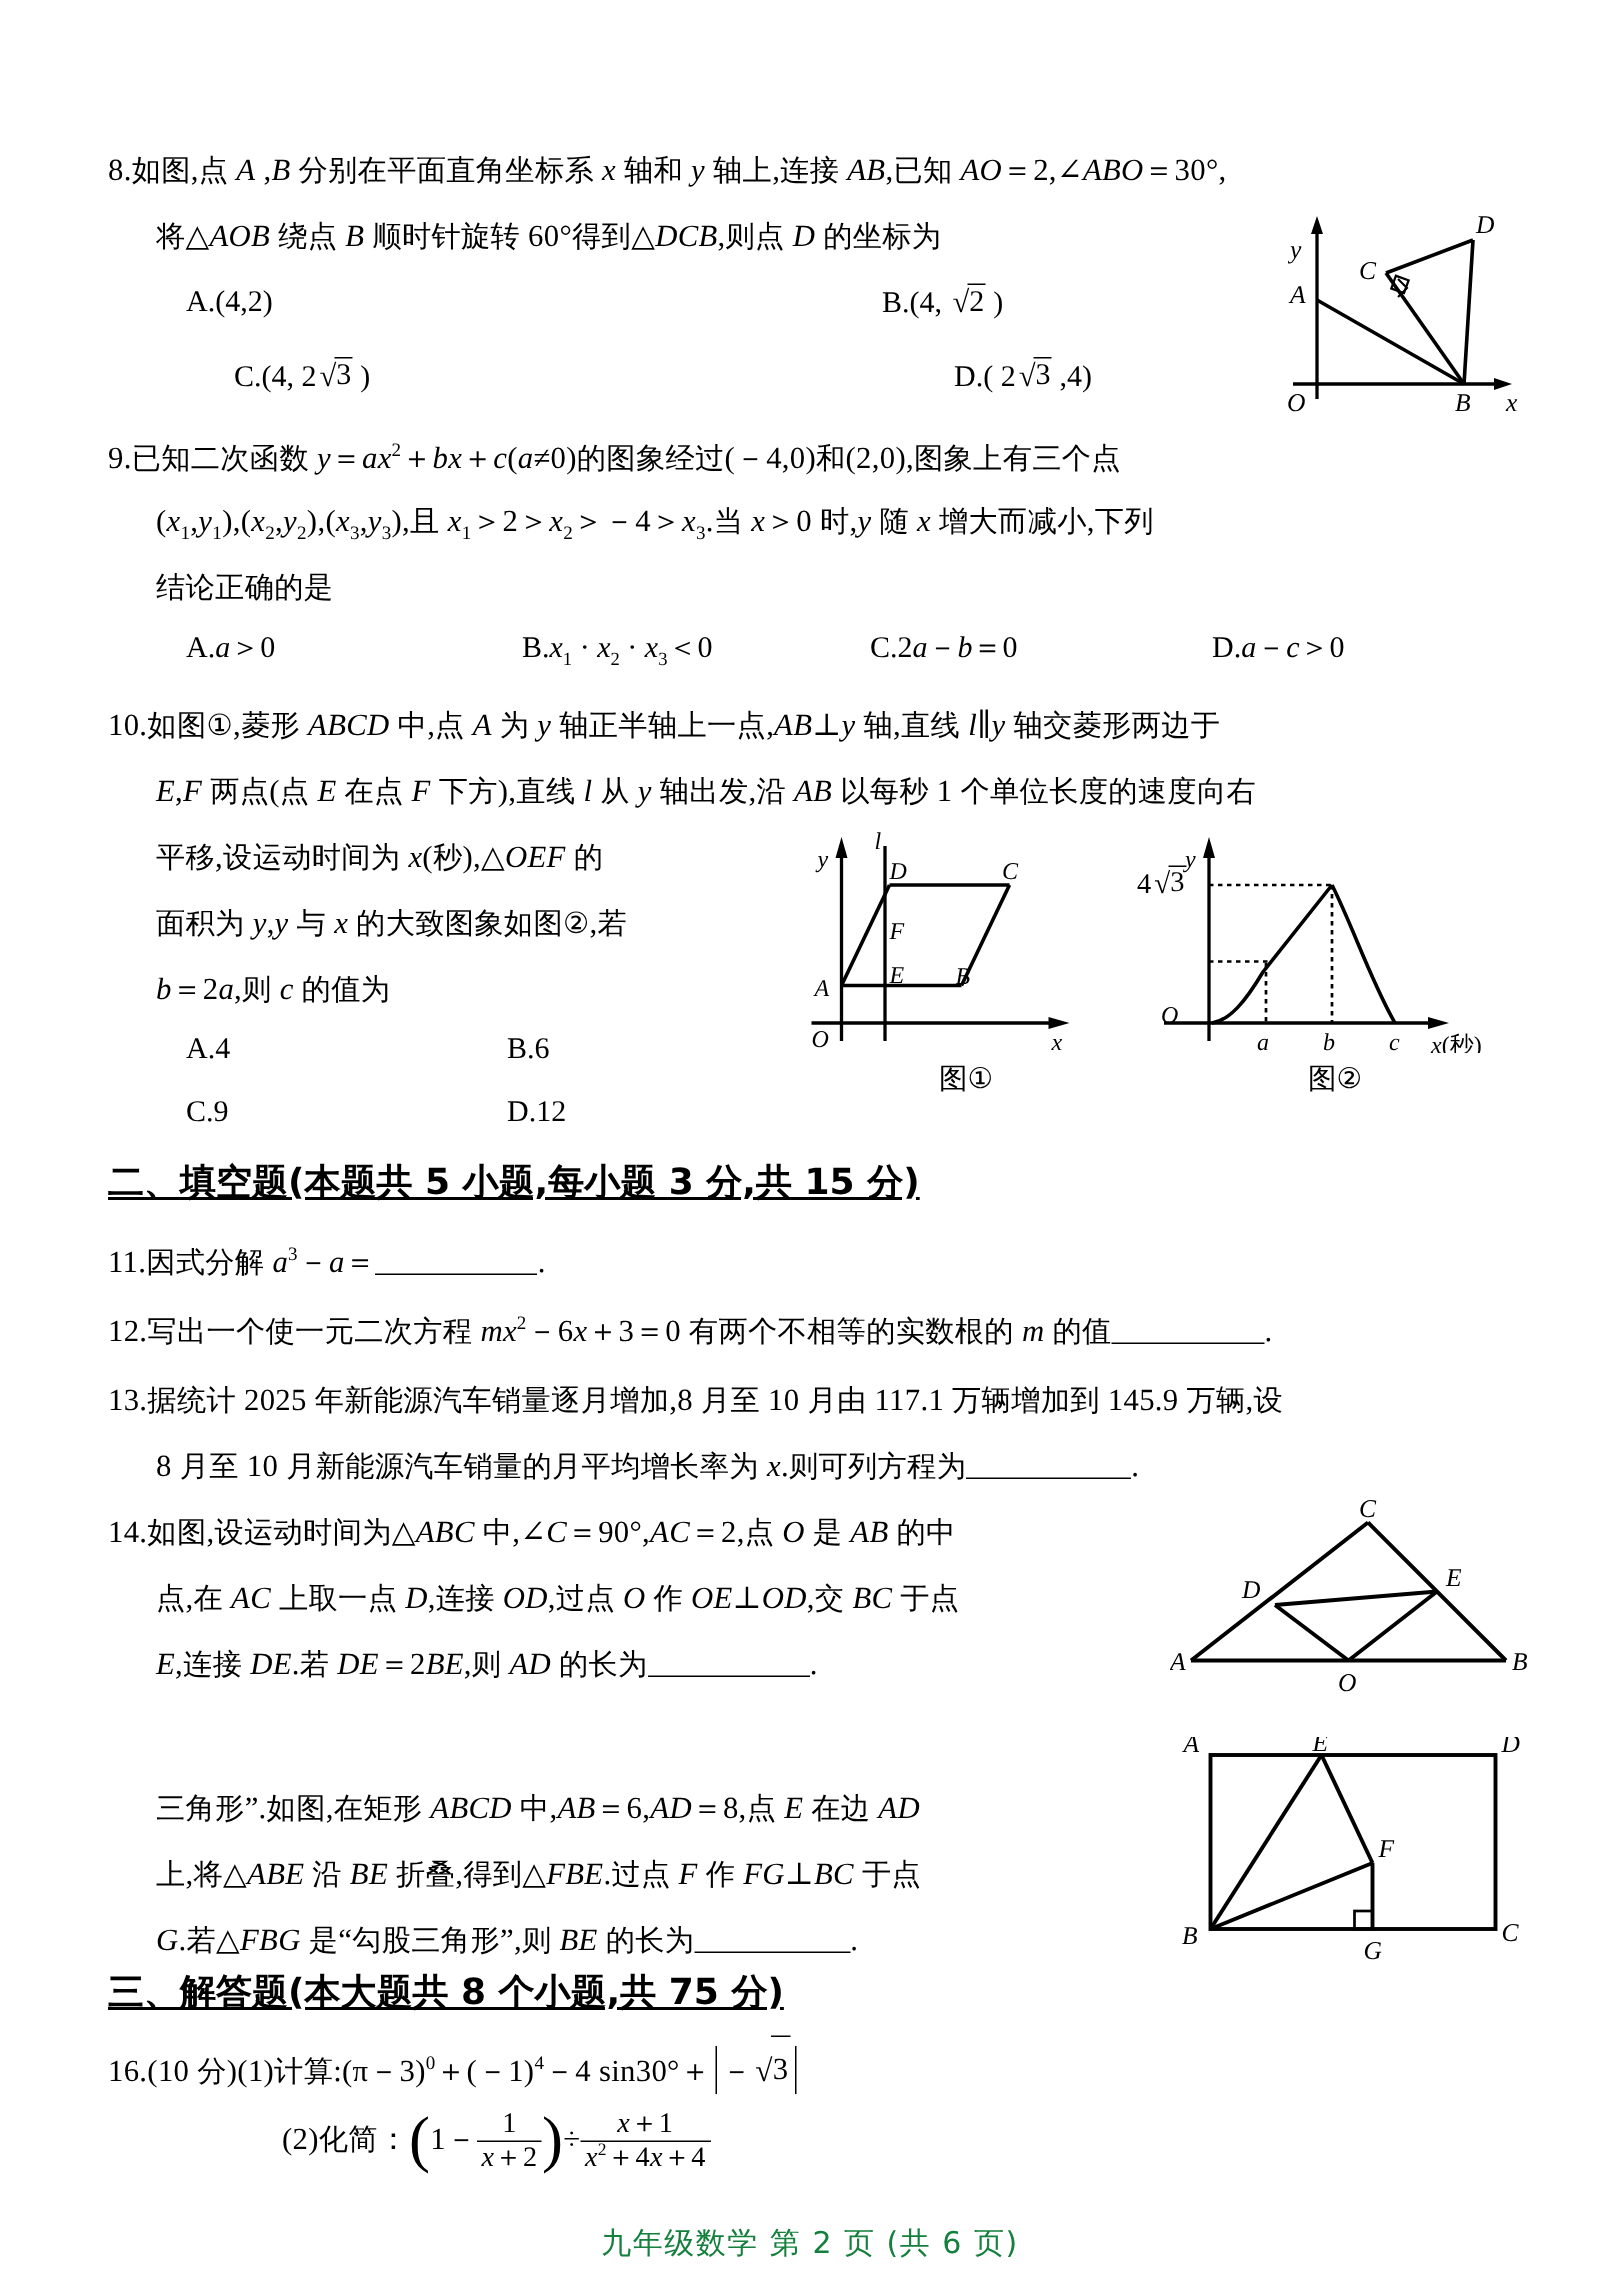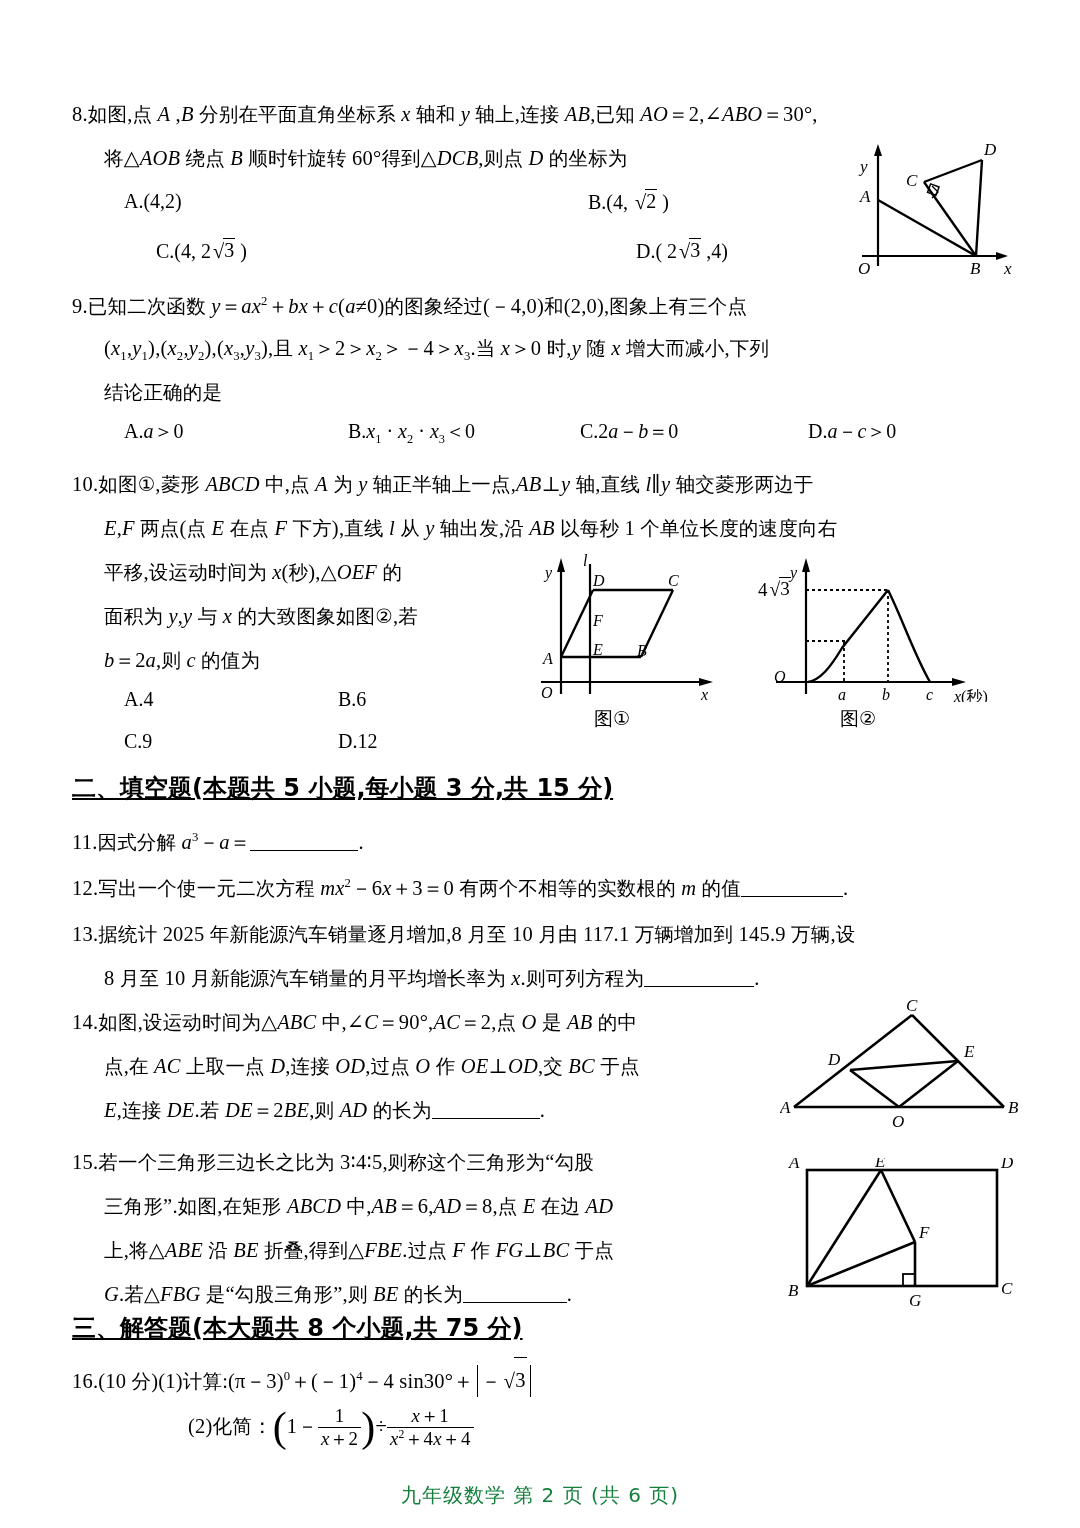--- a/index.html
+++ b/index.html
@@ -89,20 +89,21 @@
     color: #15803d;
   }
   svg { display: block; }
   .fig { position: absolute; }
   .fig-cap {
     position: absolute;
     font-family: "DejaVu Sans", "Liberation Sans", sans-serif;
     font-size: 19px;
     text-align: left;
     white-space: nowrap;
+    margin-left: 32px;
   }
 </style>
 </head>
 <body>
 
 <div class="page">
 
   <div class="q" style="left:72px; top:92px;">
     <span class="num">8.</span><span class="cn">如图</span>,<span class="cn">点</span> <i>A</i> ,<i>B</i> <span class="cn">分别在平面直角坐标系</span> <i>x</i> <span class="cn">轴和</span> <i>y</i> <span class="cn">轴上</span>,<span class="cn">连接</span> <i>AB</i>,<span class="cn">已知</span> <i>AO</i>＝2,∠<i>ABO</i>＝30°,
   </div>
@@ -297,23 +298,20 @@
 
       <text x="126" y="16" font-family="Liberation Serif, serif" font-style="italic" font-size="17">C</text>
       <text x="48" y="70" font-family="Liberation Serif, serif" font-style="italic" font-size="17">D</text>
       <text x="184" y="62" font-family="Liberation Serif, serif" font-style="italic" font-size="17">E</text>
       <text x="0" y="118" font-family="Liberation Serif, serif" font-style="italic" font-size="17">A</text>
       <text x="112" y="132" font-family="Liberation Serif, serif" font-style="italic" font-size="17">O</text>
       <text x="228" y="118" font-family="Liberation Serif, serif" font-style="italic" font-size="17">B</text>
     </svg>
   </div>
 
-  <div class="q" style="left:72px; top:1140px;">
-    <span class="num">15.</span><span class="cn">若一个三角形三边长之比为</span> 3∶4∶5,<span class="cn">则称这个三角形为</span>“<span class="cn">勾股</span>
-  </div>
   <div class="q" style="left:104px; top:1184px;">
     <span class="cn">三角形</span>”.<span class="cn">如图</span>,<span class="cn">在矩形</span> <i>ABCD</i> <span class="cn">中</span>,<i>AB</i>＝6,<i>AD</i>＝8,<span class="cn">点</span> <i>E</i> <span class="cn">在边</span> <i>AD</i>
   </div>
   <div class="q" style="left:104px; top:1228px;">
     <span class="cn">上</span>,<span class="cn">将</span>△<i>ABE</i> <span class="cn">沿</span> <i>BE</i> <span class="cn">折叠</span>,<span class="cn">得到</span>△<i>FBE</i>.<span class="cn">过点</span> <i>F</i> <span class="cn">作</span> <i>FG</i>⊥<i>BC</i> <span class="cn">于点</span>
   </div>
   <div class="q" style="left:104px; top:1272px;">
     <i>G</i>.<span class="cn">若</span>△<i>FBG</i> <span class="cn">是</span>“<span class="cn">勾股三角形</span>”,<span class="cn">则</span> <i>BE</i> <span class="cn">的长为</span><span class="blank" style="width:104px;"></span>.
   </div>
 

